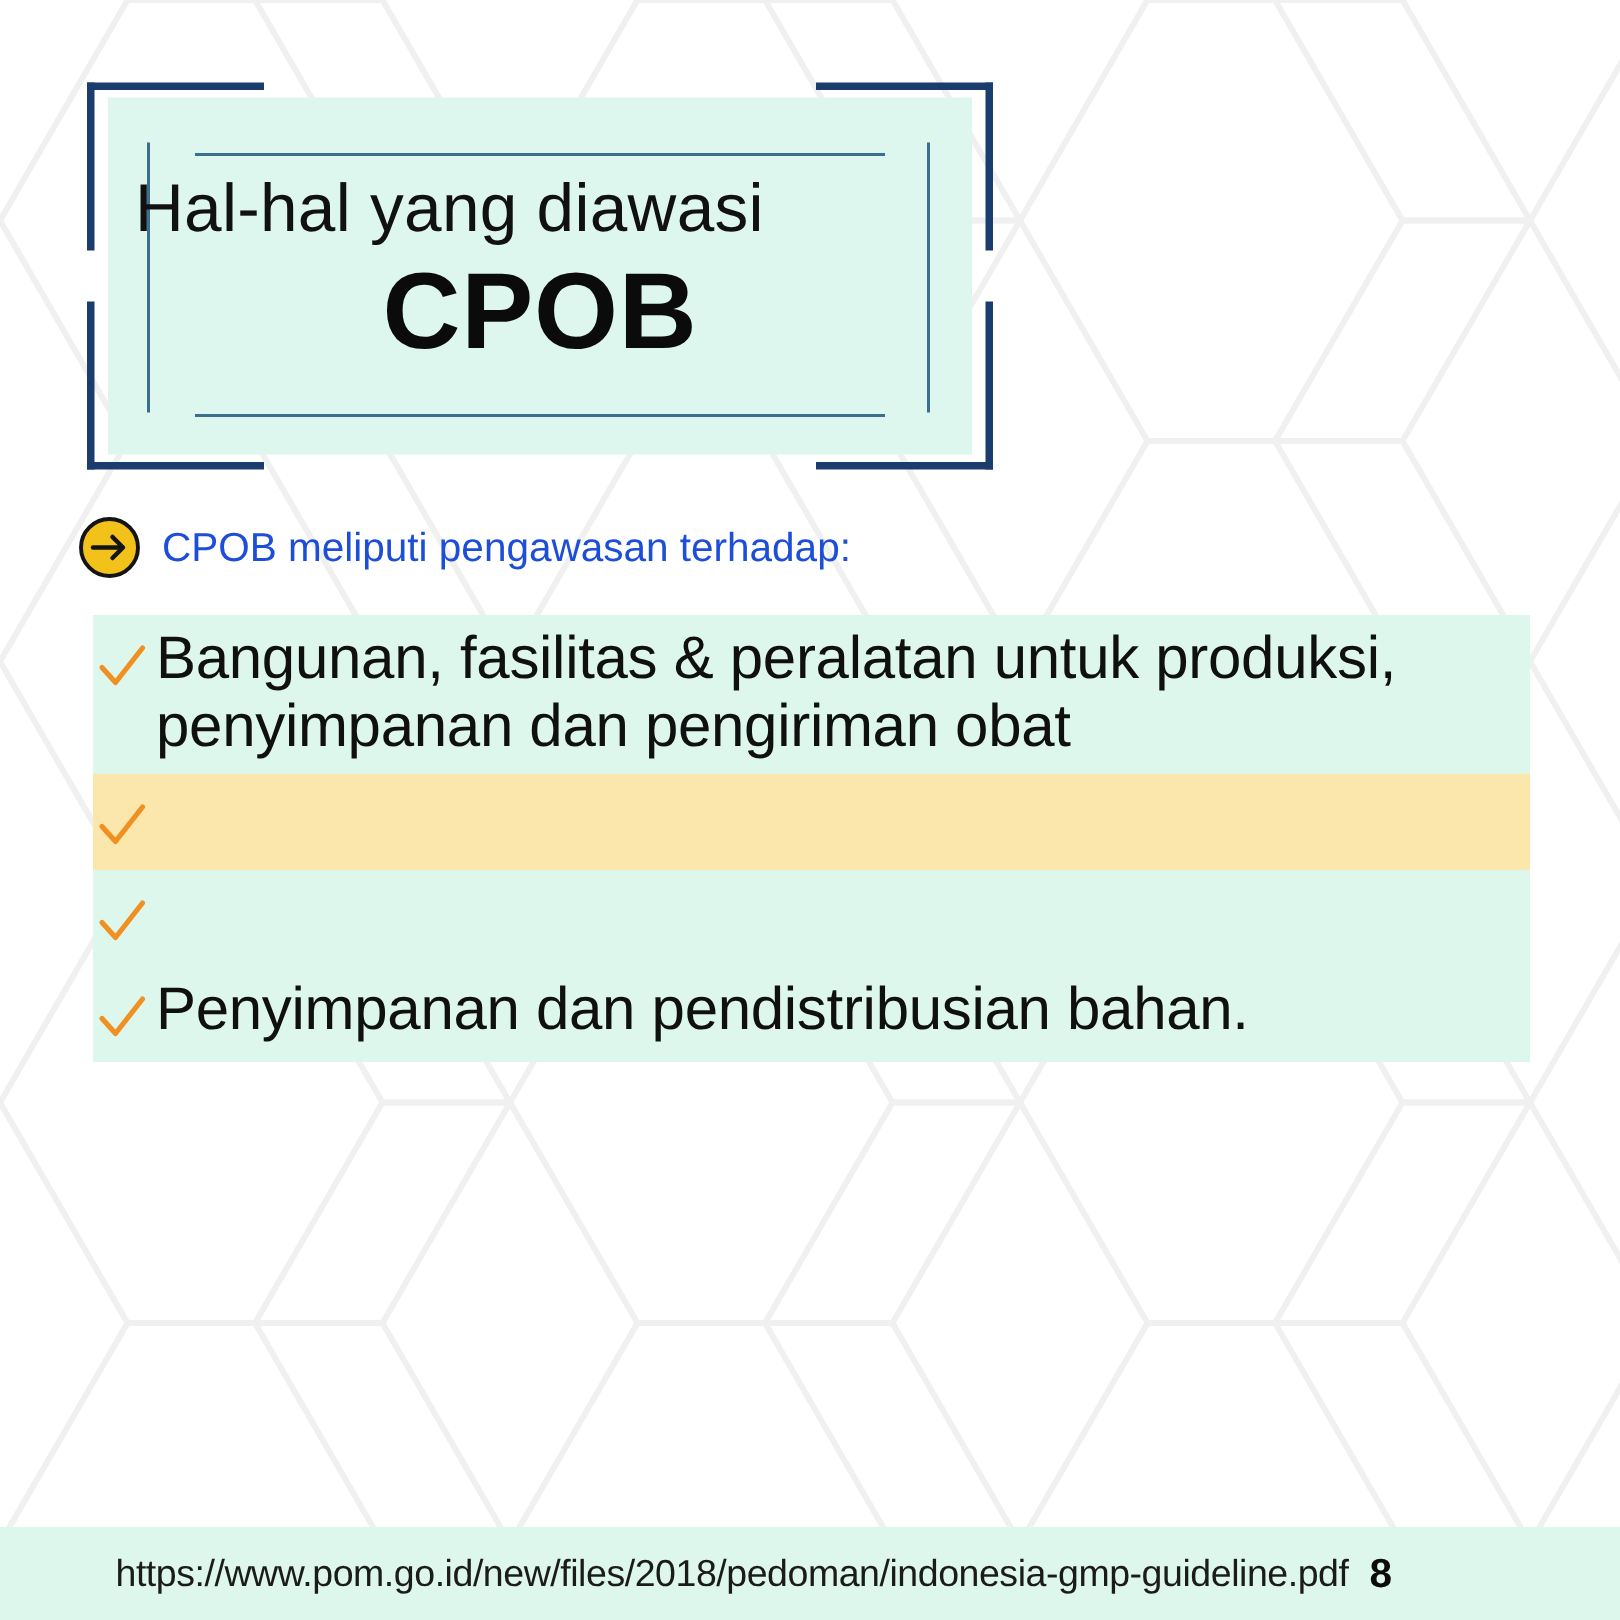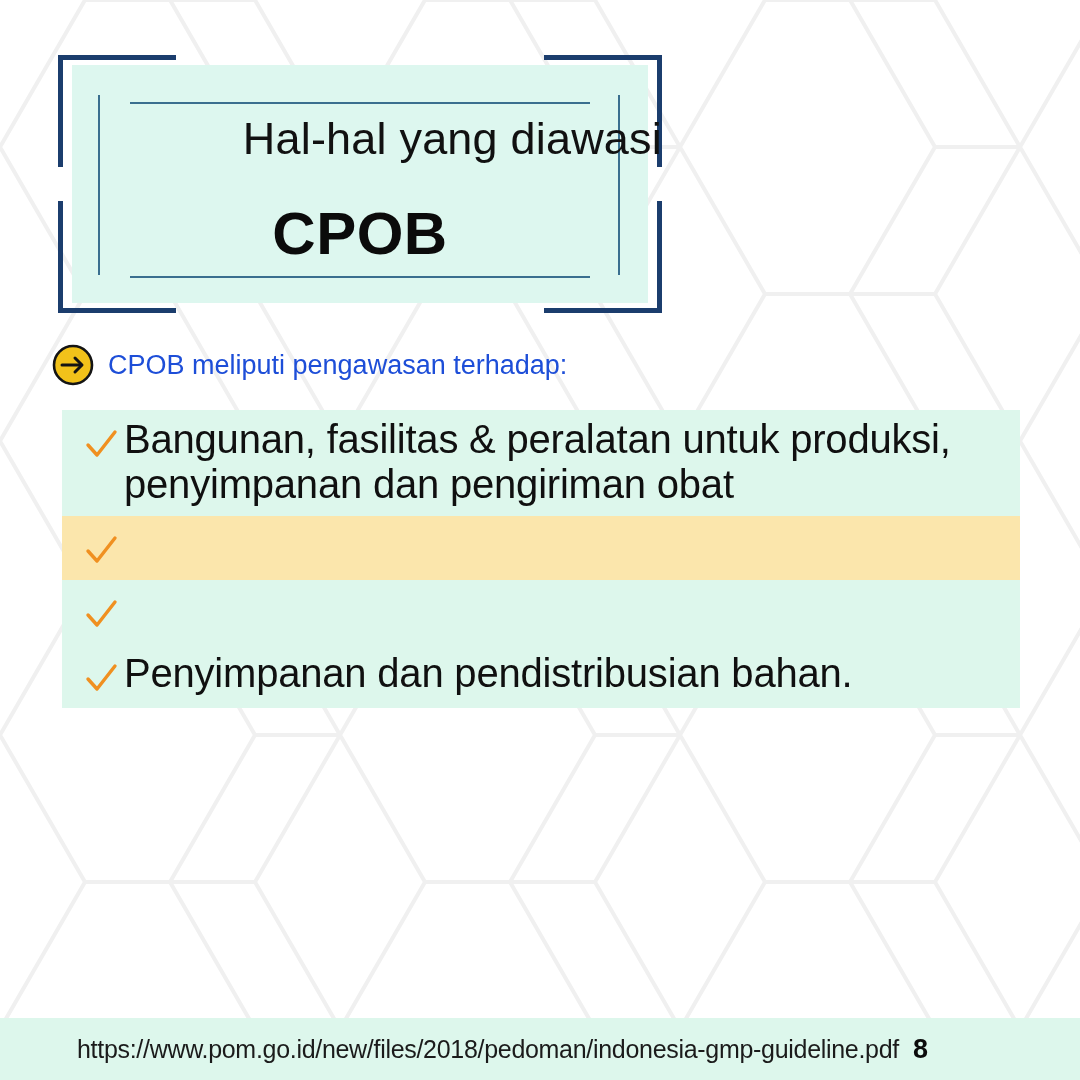--- a/index.html
+++ b/index.html
@@ -54,32 +54,32 @@
 
   
   .inl { position:absolute; background:#3a6f8f; z-index:5; }
   .inl.top    { left:72px;  top:47px;  width:460px; height:2px; }
   .inl.bottom { left:72px;  bottom:35px; width:460px; height:2px; }
   .inl.left   { left:40px;  top:40px;  width:2px;  height:180px; }
   .inl.right  { right:42px; top:40px;  width:2px;  height:180px; }
 
   #title-line1 {
     position:absolute; left:0; right:0; top:58px;
-    text-align:right;
+    text-align:left;
     font-size:45px; font-weight:400; color:#111;
     letter-spacing:.2px;
     z-index:6;
+    padding-left:32px;
   }
   #title-line2 {
     position:absolute; left:0; right:0; top:112px;
     text-align:center;
-    font-size:60px; font-weight:700; color:#0b0b0b;
+    font-size:72px; font-weight:700; color:#0b0b0b;
     letter-spacing:.5px;
     z-index:6;
-    margin-top:32px;
   }
 
   
   #logo {
     position:absolute;
     left:735px; top:46px;
     width:310px; height:200px;
     z-index:3;
   }
   #logo svg { display:block; width:290px; height:160px; margin:0 auto; }
@@ -108,21 +108,21 @@
   
   #list {
     position:absolute;
     left:62px; top:410px;
     width:958px;
     z-index:3;
   }
   .row {
     display:flex;
     align-items:flex-start;
-    padding:7px 12px 9px 20px;
+    padding:7px 12px 9px 0;
   }
   .row.mint   { background:#ddf7ec; }
   .row.cream  { background:#fbe6ac; }
 
   .check {
     flex:0 0 38px;
     width:38px; height:40px;
     margin-top:8px;
     margin-right:4px;
   }

